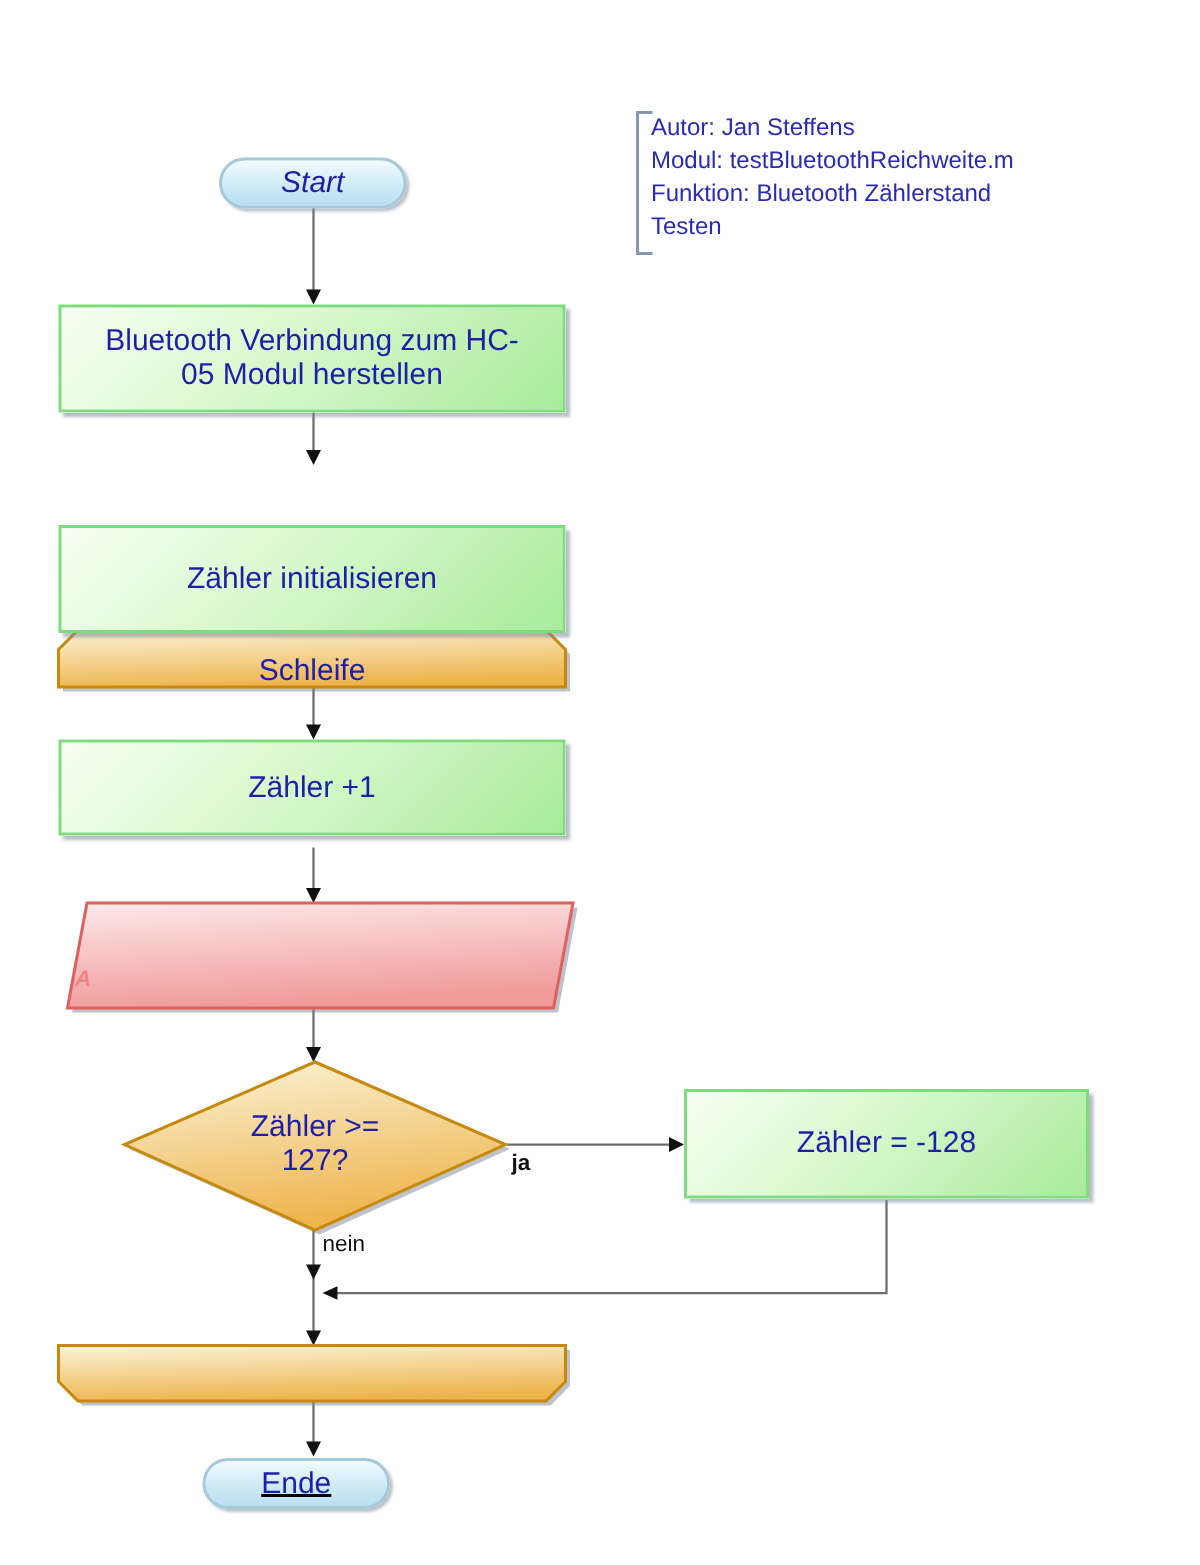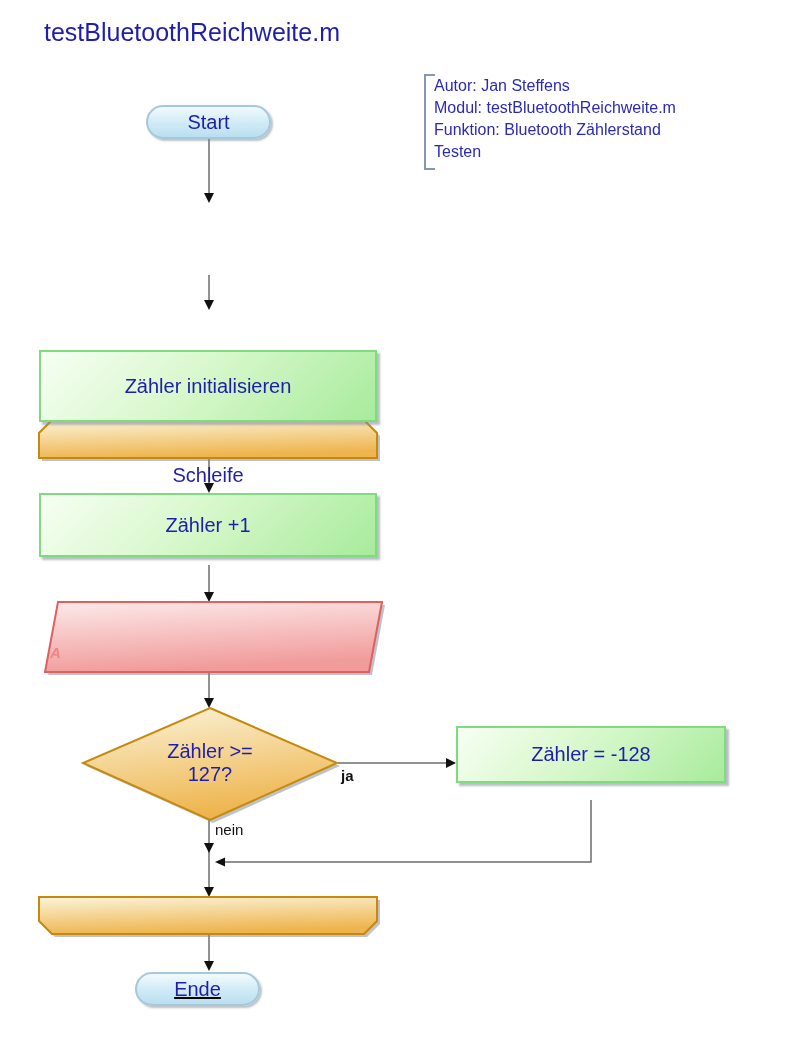--- a/index.html
+++ b/index.html
@@ -73,57 +73,59 @@
     <polygon points="61,605 385,605 372,675 48,675" fill="rgba(125,136,148,0.5)"></polygon>
     <polygon points="58,602 382,602 369,672 45,672" fill="url(#gradPink)" stroke="#e05f5f" stroke-width="2"></polygon>
 
     <polygon points="213,711 340,766 213,823 86,766" fill="rgba(125,136,148,0.5)"></polygon>
     <polygon points="210,708 337,763 210,820 83,763" fill="url(#gradOrange)" stroke="#c6890e" stroke-width="2"></polygon>
 
     <polygon points="42,900 380,900 380,924 367,937 55,937 42,924" fill="rgba(125,136,148,0.5)"></polygon>
     <polygon points="39,897 377,897 377,921 364,934 52,934 39,921" fill="url(#gradOrange)" stroke="#c6890e" stroke-width="2"></polygon>
   </svg>
 
-  <div class="page-title">testBluetoothReichweite.m</div>
 
   <div class="comment-bracket"></div>
   <div class="comment-text">
     <div>Autor: Jan Steffens</div>
     <div>Modul: testBluetoothReichweite.m</div>
     <div>Funktion: Bluetooth Zählerstand</div>
     <div>Testen</div>
   </div>
 
-  <div class="pill" style="left:146px;top:105px;">
+  <div class="pill" style="left:146px;top:105px;font-style:italic;">
     <span class="node-label">Start</span>
   </div>
 
+  <div class="process" style="left:39px;top:203px;width:338px;height:72px;">
+    <span class="node-label">Bluetooth Verbindung zum HC-05 Modul herstellen</span>
+  </div>
 
   <div class="process" style="left:39px;top:310px;width:338px;height:72px;margin-top:40px;">
     <span class="node-label">Zähler initialisieren</span>
   </div>
 
-  <div class="shape-text" style="left:39px;top:420px;width:338px;height:54px;margin-top:28px;">
+  <div class="shape-text" style="left:39px;top:420px;width:338px;height:54px;">
     <span class="node-label">Schleife</span>
   </div>
 
   <div class="process" style="left:39px;top:493px;width:338px;height:64px;">
     <span class="node-label">Zähler +1</span>
   </div>
 
   <div class="io-marker">A</div>
 
   <div class="shape-text" style="left:150px;top:733px;width:120px;height:60px;">
     <span class="node-label">Zähler &gt;= 127?</span>
   </div>
 
   <div class="branch-label" style="left:341px;top:767px;font-weight:bold;">ja</div>
   <div class="branch-label" style="left:215px;top:821px;">nein</div>
 
-  <div class="process" style="left:456px;top:726px;width:270px;height:57px;">
+  <div class="process" style="left:456px;top:726px;width:270px;height:73px;">
     <span class="node-label">Zähler = -128</span>
   </div>
 
   <div class="pill" style="left:135px;top:972px;text-decoration:underline;">
     <span class="node-label">Ende</span>
   </div>
 
 </div>
 
 </body></html>

